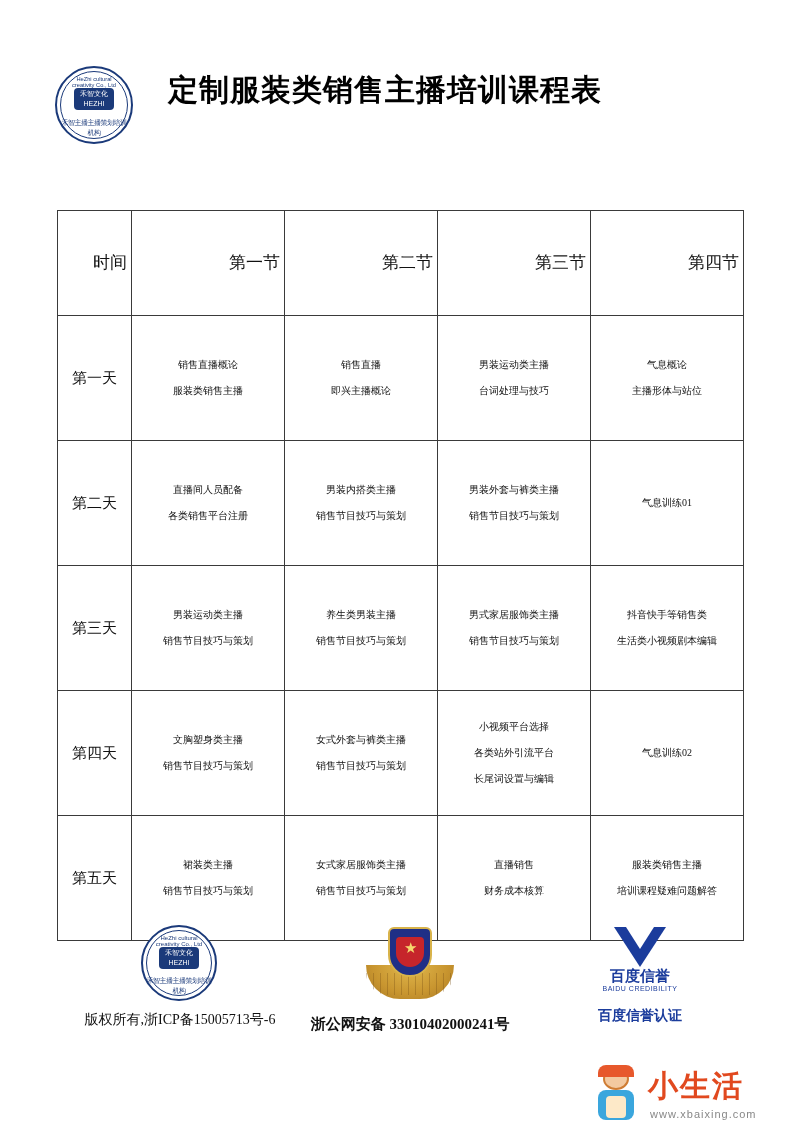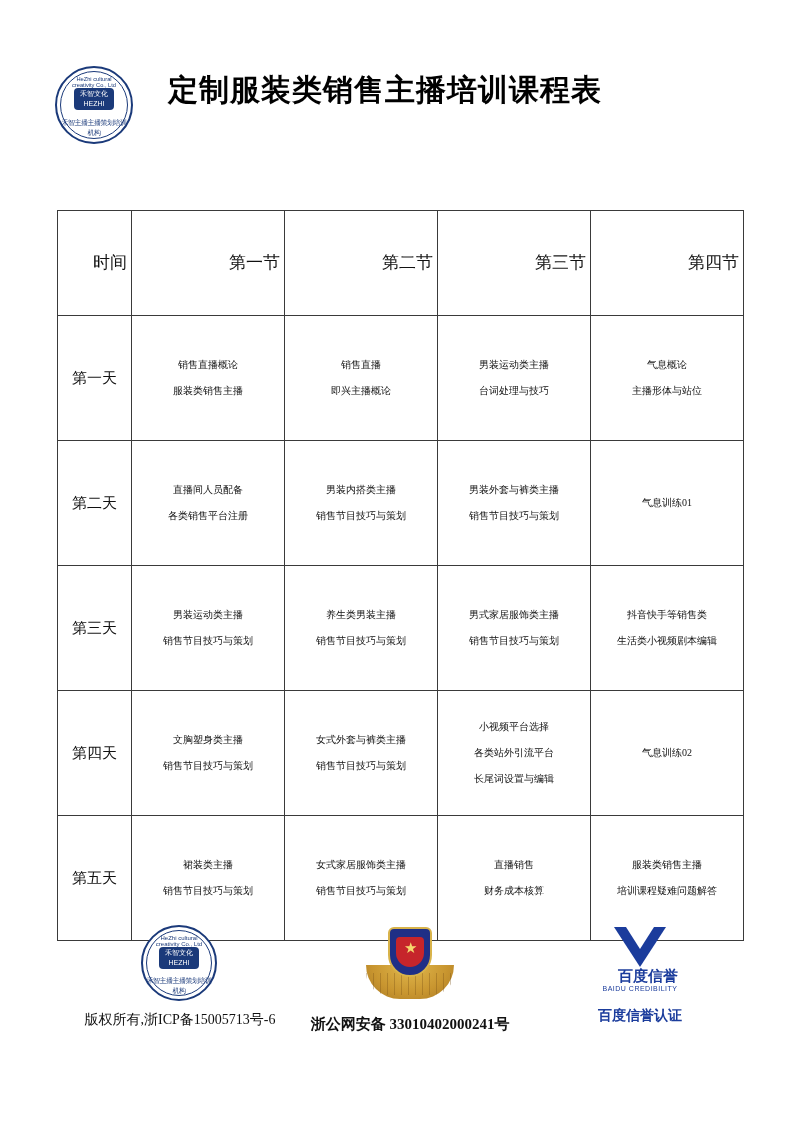--- a/index.html
+++ b/index.html
@@ -271,21 +271,21 @@
     position: absolute;
     left: 46px;
     top: 2px;
     width: 0; height: 0;
     border-left: 14px solid transparent;
     border-right: 14px solid transparent;
     border-top: 22px solid #ffffff;
   }
   .baidu-logo .b-cn {
     position: absolute;
-    left: 8px; top: 42px; width: 120px;
+    left: 0; top: 42px; width: 120px;
     text-align: center;
     font-size: 15px;
     font-weight: bold;
     color: #1b3c9c;
   }
   .baidu-logo .b-en {
     position: absolute;
     left: 0; top: 60px; width: 120px;
     text-align: center;
     font-size: 7px;
@@ -534,14 +534,24 @@
       <div class="baidu-logo">
         <div class="v-mark"></div>
         <div class="v-inner"></div>
         <div class="b-cn">百度信誉</div>
         <div class="b-en">BAIDU CREDIBILITY</div>
       </div>
       <div class="badge-caption blue">百度信誉认证</div>
     </div>
   </div>
 
+  <div class="watermark">
+    <div class="wm-figure">
+      <div class="wm-head"></div>
+      <div class="wm-hat"></div>
+      <div class="wm-body"></div>
+      <div class="wm-apron"></div>
+    </div>
+    <div class="wm-title">小生活</div>
+    <div class="wm-sub">www.xbaixing.com</div>
+  </div>
 
 </div>
 
 </body></html>

